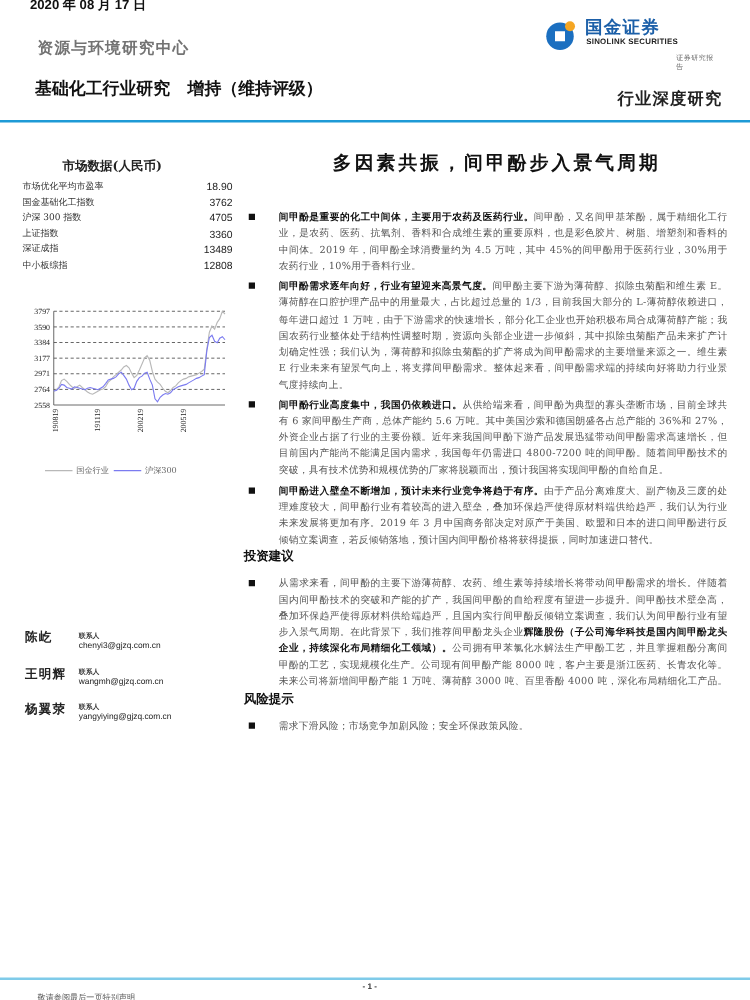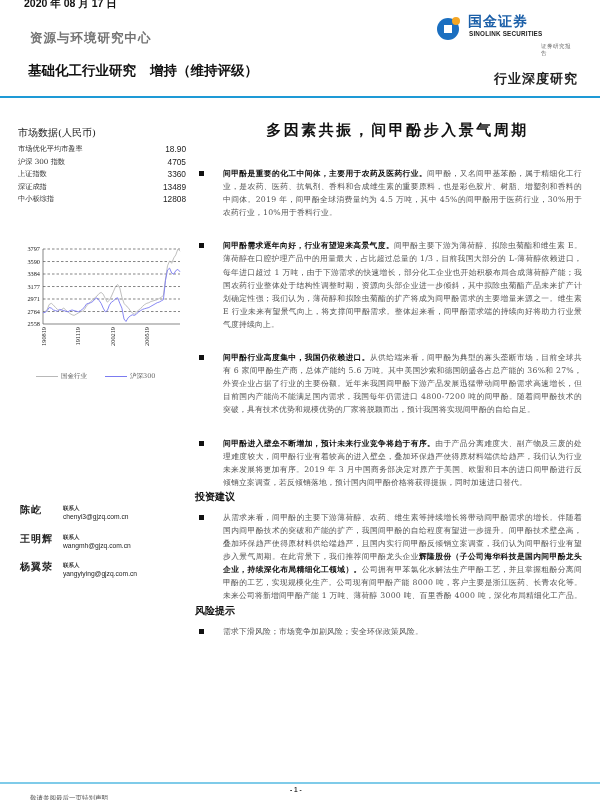--- a/index.html
+++ b/index.html
@@ -14,41 +14,41 @@
   .divider-top { position: absolute; left: 0; right: 0; top: 96px; height: 2px; background: #1e9ad6; }
 
   .logo { position: absolute; left: 436px; top: 0; width: 140px; height: 36px; margin-top: 19px; }
   .logo-mark { position: absolute; left: 0; top: -4px; width: 26px; height: 26px; }
   .logo-cn { position: absolute; left: 32px; top: -6px; font-family: "DejaVu Sans", sans-serif; font-weight: bold; font-size: 14px; color: #1b5fa8; letter-spacing: 1px; }
   .logo-en { position: absolute; left: 33px; top: 11px; font-family: "Liberation Sans", sans-serif; font-weight: bold; font-size: 6.3px; color: #222; letter-spacing: 0.2px; }
   .logo-sub { position: absolute; left: 105px; top: 24px; font-size: 5.5px; color: #666; letter-spacing: 0.5px; }
 
   
   .market { position: absolute; left: 18px; top: 126px; width: 168px; }
-  .market h3 { font-size: 10px; font-weight: normal; color: #222; margin-bottom: 3px; }
+  .market h3 { font-size: 10px; font-weight: bold; color: #222; margin-bottom: 3px; margin-left: 32px; }
   .mrow { display: flex; justify-content: space-between; font-size: 7.2px; line-height: 12.6px; color: #333; }
   .mrow .val { font-family: "Liberation Sans", sans-serif; font-size: 8.3px; color: #222; text-align: right; }
 
   .chart-wrap { position: absolute; left: 10px; top: 240px; width: 175px; height: 150px; }
   .chart-wrap svg { position: absolute; left: 0; top: 0; }
-  .legend { position: absolute; left: 36px; top: 372px; font-size: 6.5px; color: #666; display: flex; gap: 18px; align-items: center; }
+  .legend { position: absolute; left: 36px; top: 372px; font-size: 6.5px; color: #666; display: flex; gap: 4px; align-items: center; }
   .legend .li { display: flex; align-items: center; gap: 3px; }
   .legend .sw { display: inline-block; width: 22px; height: 1px; }
 
   .analysts { position: absolute; left: 18px; top: 503px; width: 175px; }
   .analyst { position: relative; height: 28.5px; }
   .analyst .nm { position: absolute; left: 2px; top: 0; font-size: 10px; font-weight: bold; letter-spacing: 1px; color: #222; }
   .analyst .role { position: absolute; left: 45px; top: 2px; font-size: 5.5px; color: #333; font-weight: bold; }
   .analyst .mail { position: absolute; left: 45px; top: 10px; font-family: "Liberation Sans", sans-serif; font-size: 6.7px; color: #222; }
 
   
   .title { position: absolute; left: 195px; top: 121px; width: 405px; text-align: center; font-size: 15px; font-weight: bold; letter-spacing: 2.5px; color: #111; }
   .main { position: absolute; left: 197px; top: 161px; width: 385px; }
   .sec-h { font-size: 10px; font-weight: bold; color: #111; line-height: 16px; margin-left: -2px; }
-  .bullet { position: relative; padding-left: 26px; font-size: 7.75px; line-height: 13.1px; color: #555; text-align: justify; letter-spacing: 0.25px; margin-top: 20px; }
+  .bullet { position: relative; padding-left: 26px; font-size: 7.75px; line-height: 13.1px; color: #555; text-align: justify; letter-spacing: 0.25px; margin-top: 3px; }
   .bullet .bm { position: absolute; left: 2px; top: 4px; width: 5px; height: 5px; background: #111; }
   .bullet b { color: #111; font-weight: bold; }
   .s1 { margin-top: 6px; }
 
   .divider-bottom { position: absolute; left: 0; right: 0; top: 782px; height: 2px; background: #7fcbe9; }
   .page-num { position: absolute; left: 290px; top: 786px; font-family: "Liberation Sans", sans-serif; font-size: 6.5px; font-weight: bold; color: #333; }
   .footer-note { position: absolute; left: 30px; top: 794px; font-size: 6.5px; color: #555; }
 </style>
 </head>
 <body>
@@ -70,20 +70,24 @@
   <div class="logo-cn">国金证券</div>
   <div class="logo-en">SINOLINK SECURITIES</div>
   <div class="logo-sub">证券研究报告</div>
 </div>
 
 <div class="market">
   <h3>市场数据(人民币)</h3>
   <div class="mrow">
       <span>市场优化平均市盈率</span>
       <span class="val">18.90</span>
+    </div>
+  <div class="mrow">
+      <span>国金基础化工指数</span>
+      <span class="val">3762</span>
     </div>
   <div class="mrow">
       <span>沪深 300 指数</span>
       <span class="val">4705</span>
     </div>
   <div class="mrow">
       <span>上证指数</span>
       <span class="val">3360</span>
     </div>
   <div class="mrow">

